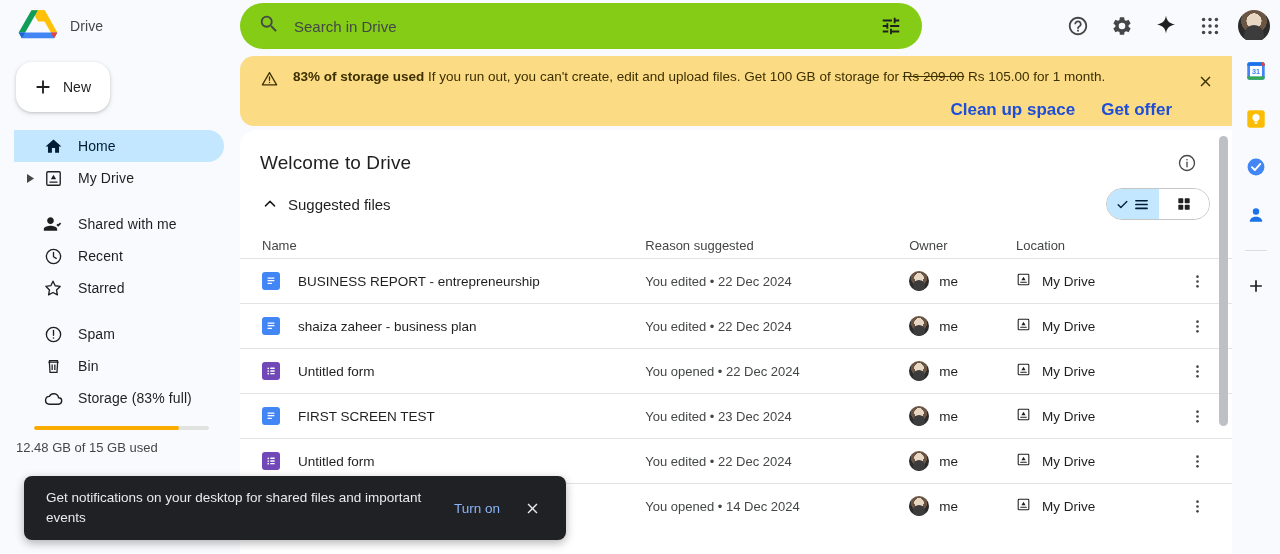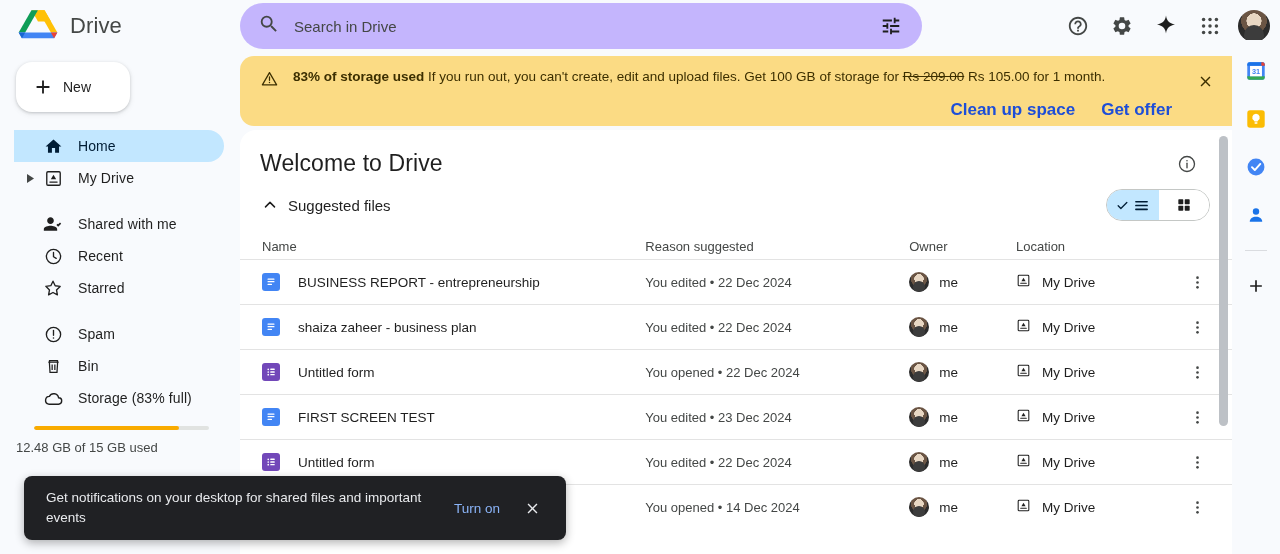--- a/index.html
+++ b/index.html
@@ -12,24 +12,24 @@
   }
   .app { position: relative; width: 1280px; height: 554px; background: #f8fafd; }
 
   
   .topbar {
     position: absolute; top: 0; left: 0; width: 1280px; height: 52px;
     display: flex; align-items: center; background: #f8fafd;
   }
   .brand { display: flex; align-items: center; width: 240px; padding-left: 18px; gap: 12px; }
   .drive-logo { width: 40px; height: 36px; flex: none; }
-  .brand-name { font-size: 22px; color: #444746; letter-spacing: .1px; }
+  .brand-name { font-size: 14px; color: #444746; letter-spacing: .1px; }
 
   .search-wrap {
-    width: 682px; height: 46px; background: #c4b5fd; border-radius: 26px;
+    width: 682px; height: 46px; background: #84cc16; border-radius: 26px;
     display: flex; align-items: center; padding: 0 16px 0 18px; gap: 14px;
   }
   .search-icon { flex: none; }
   .search-input {
     flex: 1; border: none; outline: none; background: transparent;
     font-family: "Liberation Sans", sans-serif; font-size: 15px; color: #1f1f1f;
   }
   .search-input::placeholder { color: #444746; }
   .tune-btn { flex: none; width: 30px; height: 30px; display: flex; align-items: center; justify-content: center; cursor: pointer; }
 
@@ -44,21 +44,21 @@
     overflow: hidden; position: relative;
   }
   .avatar::after {
     content: ""; position: absolute; left: 6px; top: 15px; width: 20px; height: 20px;
     background: #3c3c3c; border-radius: 50% 50% 45% 45%;
   }
 
   
   .sidebar { position: absolute; top: 52px; left: 0; width: 240px; height: 502px; background: #f8fafd; }
   .new-btn {
-    margin: 10px 0 0 16px; width: 114px; height: 50px; border-radius: 16px;
+    margin: 10px 0 0 16px; width: 94px; height: 50px; border-radius: 16px;
     background: #ffffff; box-shadow: 0 1px 3px rgba(60,64,67,.25), 0 2px 6px rgba(60,64,67,.08);
     display: flex; align-items: center; gap: 9px; padding-left: 16px; cursor: pointer;
   }
   .new-label { font-size: 14px; color: #1f1f1f; font-weight: 500; }
 
   .nav { margin-top: 18px; }
   .nav-item {
     display: flex; align-items: center; height: 32px; margin: 0 16px 0 14px;
     border-radius: 0 16px 16px 0; padding-left: 8px; cursor: pointer; position: relative;
   }
@@ -89,21 +89,21 @@
   .banner-actions { display: flex; gap: 26px; justify-content: flex-end; padding: 8px 60px 0 0; }
   .banner-link { font-size: 17px; color: #1d4ed8; cursor: pointer; font-weight: 700; }
   .banner-close { position: absolute; right: 14px; top: 12px; width: 26px; height: 26px; display: flex; align-items: center; justify-content: center; cursor: pointer; border-radius: 50%; }
 
   
   .main {
     position: absolute; left: 240px; top: 130px; width: 992px; height: 424px;
     background: #ffffff; border-radius: 16px 0 0 0; overflow: hidden;
   }
   .welcome-row { display: flex; align-items: center; padding: 20px 32px 0 20px; }
-  .welcome-title { font-size: 23px; color: #1f1f1f; letter-spacing: .1px; }
+  .welcome-title { font-size: 19px; color: #1f1f1f; letter-spacing: .1px; }
   .info-btn { margin-left: auto; width: 26px; height: 26px; display: flex; align-items: center; justify-content: center; cursor: pointer; }
 
   .suggest-row { display: flex; align-items: center; padding: 12px 22px 0 18px; }
   .collapse-btn { width: 24px; height: 24px; display: flex; align-items: center; justify-content: center; cursor: pointer; border-radius: 50%; }
   .suggest-label { font-size: 15px; color: #1f1f1f; margin-left: 6px; }
   .view-toggle {
     margin-left: auto; display: flex; height: 32px; border: 1px solid #c4c7c5; border-radius: 16px; overflow: hidden;
   }
   .view-seg {
     width: 50px; display: flex; align-items: center; justify-content: center; gap: 4px; cursor: pointer; background: #fff;

